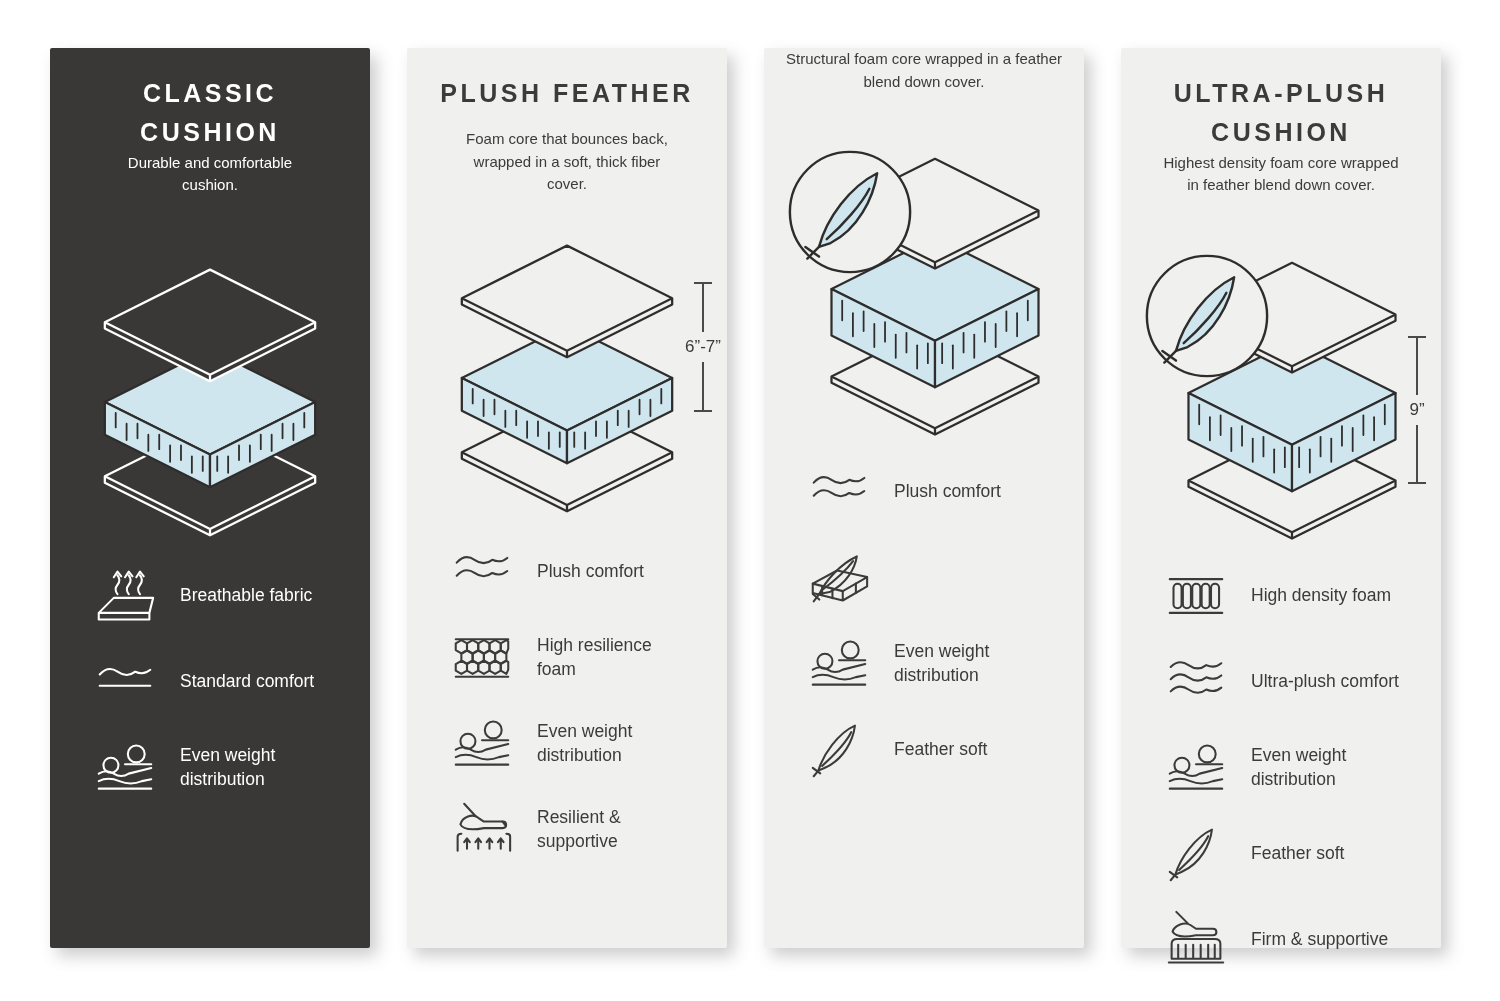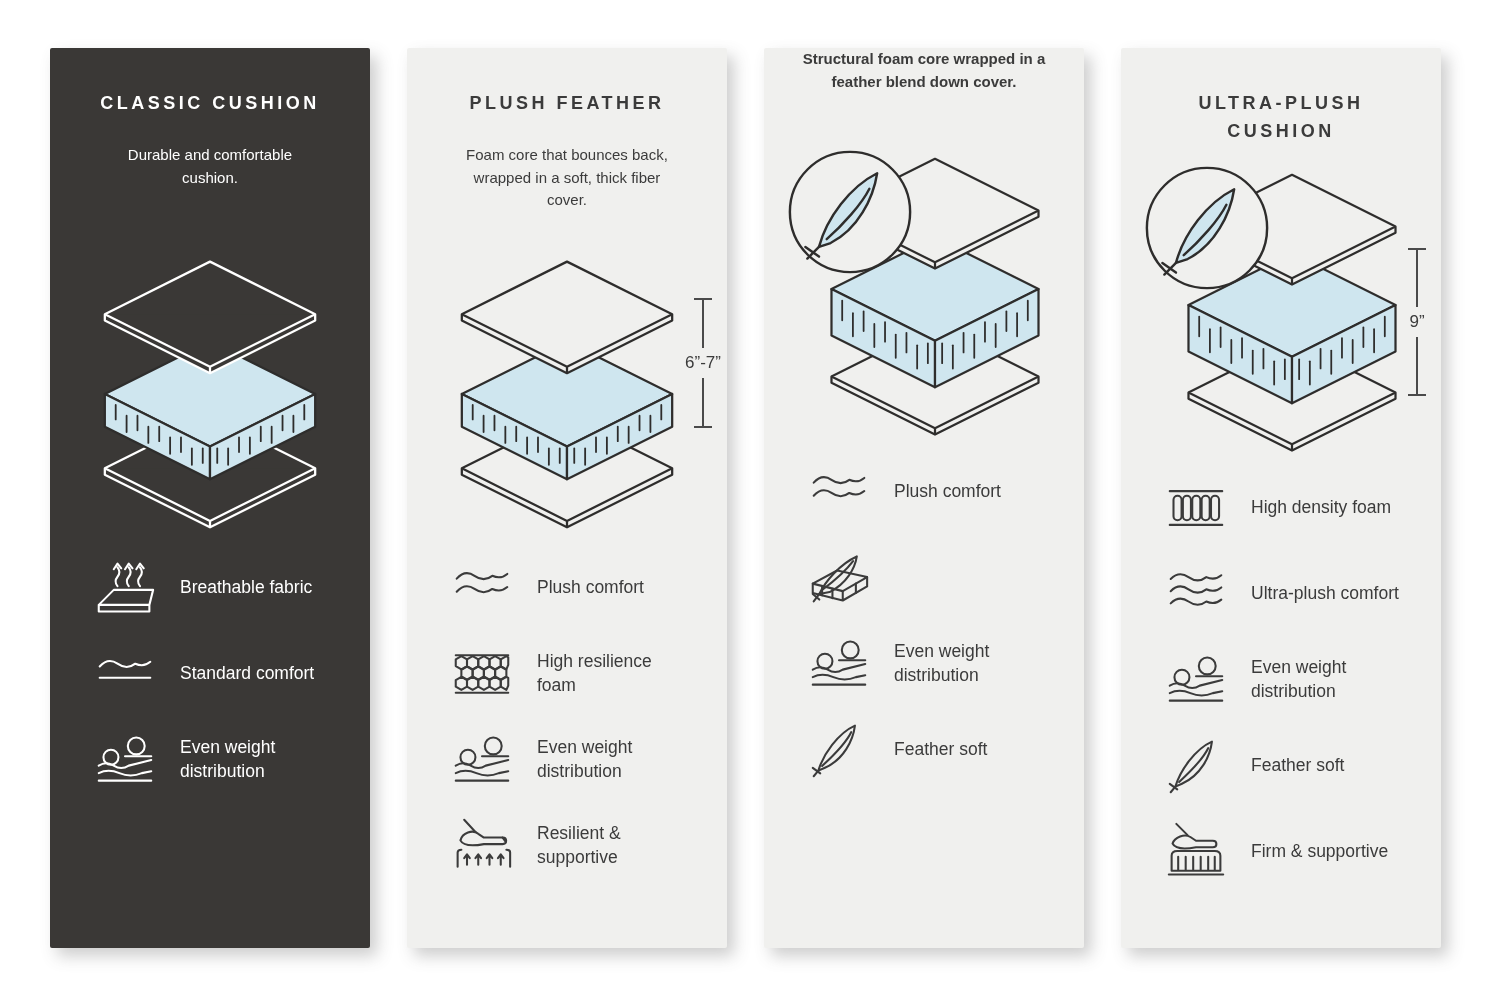--- a/index.html
+++ b/index.html
@@ -2,23 +2,23 @@
 <html><head>
 <meta charset="utf-8">
 <style>
   html,body{margin:0;padding:0;background:#ffffff;}
   body{font-family:"Liberation Sans","DejaVu Sans",sans-serif;}
   .stage{position:relative;width:1500px;height:1001px;background:#ffffff;overflow:hidden;}
   .cards{position:absolute;left:50px;top:48px;display:flex;gap:37px;}
   .card{width:320px;height:900px;border-radius:2px;box-shadow:7px 8px 16px rgba(90,90,90,0.30);box-sizing:border-box;}
   .card--dark{--card-bg:#3a3836;--cover-stroke:#ffffff;background:#3a3836;color:#ffffff;}
   .card--light{--card-bg:#f0f0ee;--cover-stroke:#2e2d2c;background:#f0f0ee;color:#3b3b3b;}
-  .card-title{margin:42px 28px 0;min-height:54px;text-align:center;font-size:18px;font-weight:700;letter-spacing:3.5px;line-height:1.55;}
+  .card-title{margin:26px 28px 0;min-height:54px;text-align:center;font-size:25px;font-weight:700;letter-spacing:3.5px;line-height:1.55;}
   .card-desc{margin:0 auto 0;min-height:82px;text-align:center;font-size:15px;line-height:1.5;}
-  .w180{max-width:182px;} .w210{max-width:212px;} .w280{max-width:282px;font-weight:bold;} .w235{max-width:238px;}
+  .w180{max-width:182px;} .w210{max-width:212px;} .w280{max-width:282px;} .w235{max-width:238px;}
   .figure{position:relative;height:280px;margin-top:28px;display:flex;justify-content:center;align-items:center;}
   .cushion-svg{display:block;}
   .shift-right{margin-left:22px;}
   .badge{position:absolute;top:-10px;left:22px;}
   .measure{position:absolute;right:0px;top:44px;height:130px;width:48px;display:flex;flex-direction:column;align-items:center;color:#3b3b3b;}
   .measure--tall{top:74px;height:148px;}
   .measure .cap{width:18px;height:2px;background:#4a4a4a;flex:none;}
   .measure .seg{width:2px;flex:1;background:#4a4a4a;}
   .measure .m-label{font-size:17px;padding:5px 0;white-space:nowrap;}
   .features{list-style:none;margin:24px 0 0;padding:0 30px 0 44px;display:flex;flex-direction:column;gap:26px;}
@@ -319,20 +319,21 @@
                 <use href="#i-feather"></use>
               </svg>
             </span>
           <span class="f-label">Feather soft</span>
         </li>
       </ul>
     </section>
 
     <section class="card card--light">
       <h2 class="card-title">ULTRA-PLUSH CUSHION</h2>
+      <p class="card-desc w235">Highest density foam core wrapped in feather blend down cover.</p>
       <div class="figure">
         <svg class="cushion-svg shift-right" width="232" height="286" viewBox="0 0 260 320">
           <use href="#g-cover" y="186"></use>
           <use href="#g-core-thick"></use>
           <use href="#g-cover"></use>
         </svg>
         <svg class="badge" width="128" height="128" viewBox="0 0 132 132">
           <circle cx="66" cy="66" r="62" fill="var(--card-bg)" stroke="#2e2d2c" stroke-width="2.5"></circle>
           <path d="M34,102 C42,72 66,40 94,26 C90,52 74,84 46,98 Z" fill="#cfe6ef" stroke="#2e2d2c" stroke-width="2.5" stroke-linejoin="round"></path>
           <path d="M42,94 C58,80 78,58 86,42" fill="none" stroke="#2e2d2c" stroke-width="2.5" stroke-linecap="round"></path>

